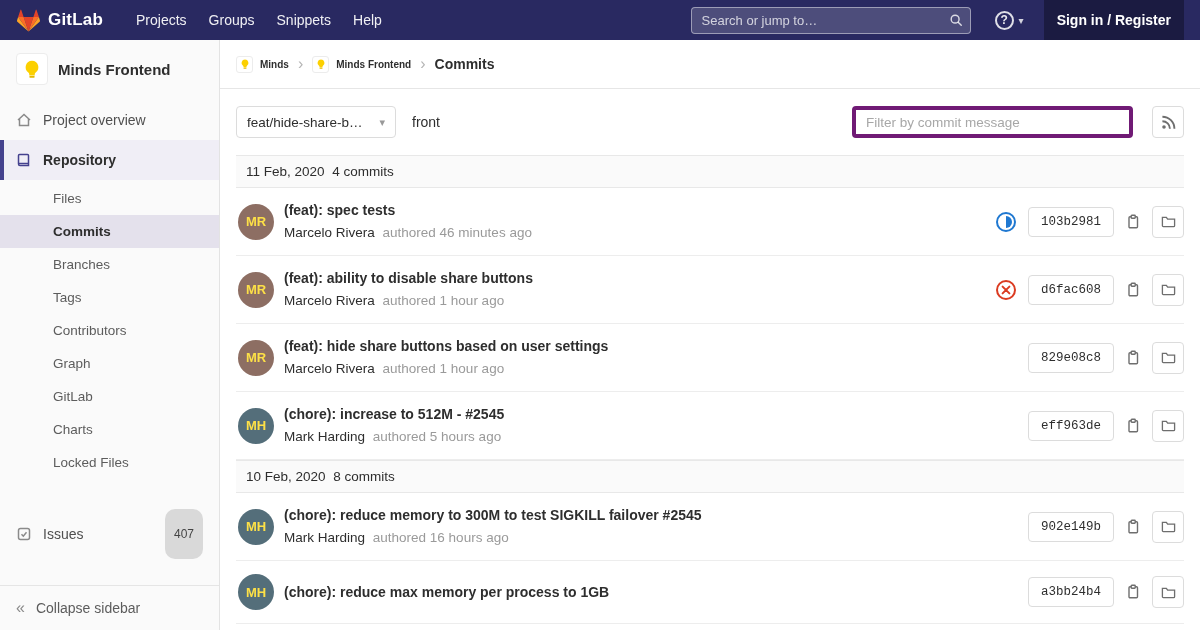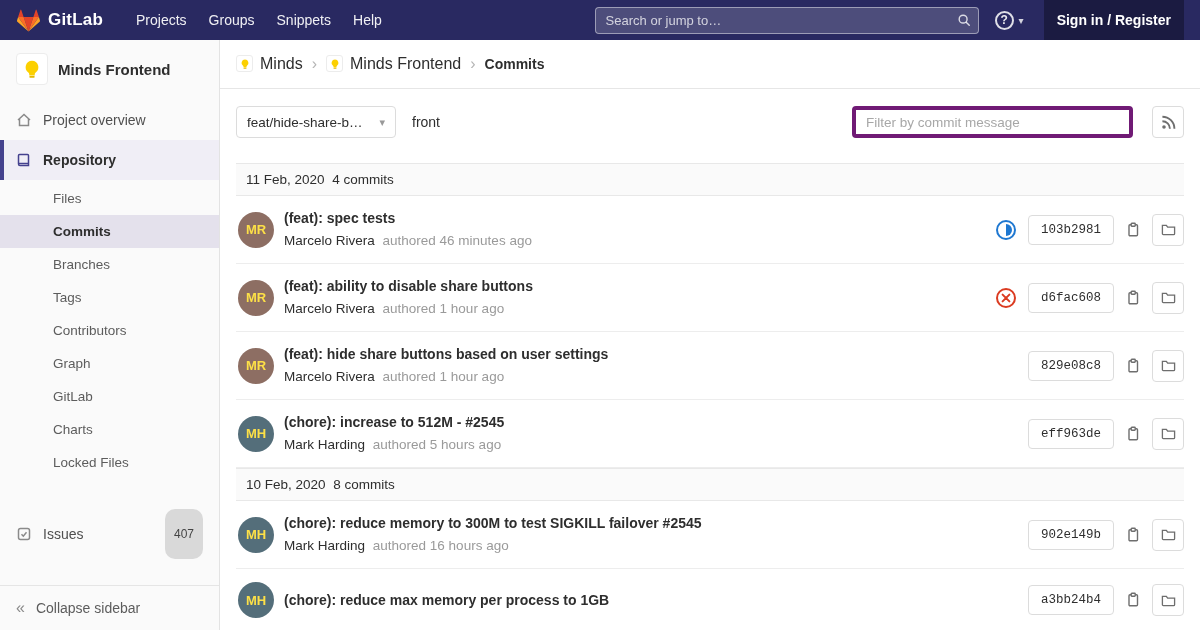--- a/index.html
+++ b/index.html
@@ -8,21 +8,21 @@
   a { text-decoration:none; color:inherit; cursor:pointer; }
   button { font-family:inherit; cursor:pointer; }
 
   
   .navbar { height:40px; background:#292961; display:flex; align-items:center; padding:0 16px; }
   .brand { display:flex; align-items:center; gap:7px; margin-right:22px; cursor:pointer; }
   .brand svg { width:25px; height:25px; display:block; }
   .brand-name { color:#fff; font-size:17px; font-weight:700; letter-spacing:.2px; }
   .nav-link { color:rgba(255,255,255,.93); font-size:14px; padding:0 11px; line-height:40px; display:inline-block; }
   .nav-spacer { flex:1; }
-  .nav-search { position:relative; width:384px; margin-right:16px; }
+  .nav-search { position:relative; width:280px; margin-right:24px; }
   .nav-search input { width:100%; height:27px; background:rgba(255,255,255,.17); border:1px solid rgba(255,255,255,.45); border-radius:4px; color:#fff; font-size:13px; padding:0 30px 0 10px; outline:none; font-family:inherit; }
   .nav-search input::placeholder { color:rgba(255,255,255,.75); }
   .search-icon { position:absolute; right:8px; top:6px; }
   .help-wrap { display:flex; align-items:center; gap:5px; margin-right:20px; cursor:pointer; }
   .help-circle { width:19px; height:19px; border:2px solid rgba(255,255,255,.85); border-radius:50%; color:rgba(255,255,255,.9); font-size:12px; font-weight:700; display:flex; align-items:center; justify-content:center; }
   .nav-chev { font-size:10px; color:rgba(255,255,255,.8); }
   .signin-btn { background:rgba(0,0,0,.32); border:none; border-radius:4px; color:#fff; font-size:14px; font-weight:700; padding:24px 13px; }
 
   
   .layout { display:flex; height:590px; }
@@ -40,26 +40,26 @@
   .sub-item { display:block; padding:9px 16px 9px 53px; font-size:13.5px; color:#5c5c5c; cursor:pointer; }
   .sub-item.active { background:#e4e1ec; color:#2e2e2e; font-weight:700; }
   .issues-row { margin-top:10px; }
   .badge { margin-left:auto; background:#d9d9d9; border-radius:10px; font-size:12px; padding:18px 9px; color:#444; }
   .collapse-btn { position:absolute; bottom:0; left:0; right:0; border-top:1px solid #e5e5e5; display:flex; align-items:center; gap:11px; padding:14px 16px; font-size:14px; color:#5c5c5c; background:#fafafa; cursor:pointer; }
   .collapse-glyph { font-size:16px; color:#8a8a8a; line-height:1; }
 
   
   .main { flex:1; display:flex; flex-direction:column; overflow:hidden; background:#fff; }
   .breadcrumb-bar { height:49px; flex-shrink:0; border-bottom:1px solid #e6e6e6; display:flex; align-items:center; padding:0 16px; }
-  .crumb { display:flex; gap:7px; font-size:16px; color:#2e2e2e; }
+  .crumb { display:flex; align-items:center; gap:7px; font-size:10px; color:#2e2e2e;font-weight:bold; }
   .mini-avatar { width:17px; height:17px; border:1px solid #ececec; border-radius:3px; background:#fff; display:flex; align-items:center; justify-content:center; }
   .crumb-sep { color:#b5b5b5; font-size:16px; margin:0 9px; }
   .crumb-current { font-size:14px; font-weight:700; color:#2e2e2e; }
 
-  .toolbar { display:flex; align-items:center; margin:17px 16px 8px; flex-shrink:0; }
+  .toolbar { display:flex; align-items:center; margin:17px 16px 0; flex-shrink:0; }
   .branch-dd { width:160px; height:32px; border:1px solid #dcdcdc; border-radius:4px; background:#fff; display:flex; align-items:center; justify-content:space-between; padding:0 10px; font-size:13.5px; color:#2e2e2e; }
   .dd-chev { color:#999; font-size:11px; }
   .path-label { margin-left:16px; font-size:14px; color:#2e2e2e; }
   .toolbar-spacer { flex:1; }
   .filter-input { width:281px; height:32px; border:4px solid #701a75; border-radius:4px; padding:0 10px; font-size:13.5px; color:#2e2e2e; outline:none; font-family:inherit; }
   .filter-input::placeholder { color:#a7a7a7; }
   .rss-btn { width:32px; height:32px; margin-left:19px; border:1px solid #dcdcdc; border-radius:4px; background:#fff; display:flex; align-items:center; justify-content:center; flex-shrink:0; }
 
   .commits-wrap { margin:17px 16px 0; }
   .date-header { background:#fafafa; border-top:1px solid #e8e8e8; border-bottom:1px solid #e8e8e8; padding:8px 10px; font-size:13.5px; color:#2e2e2e; }

